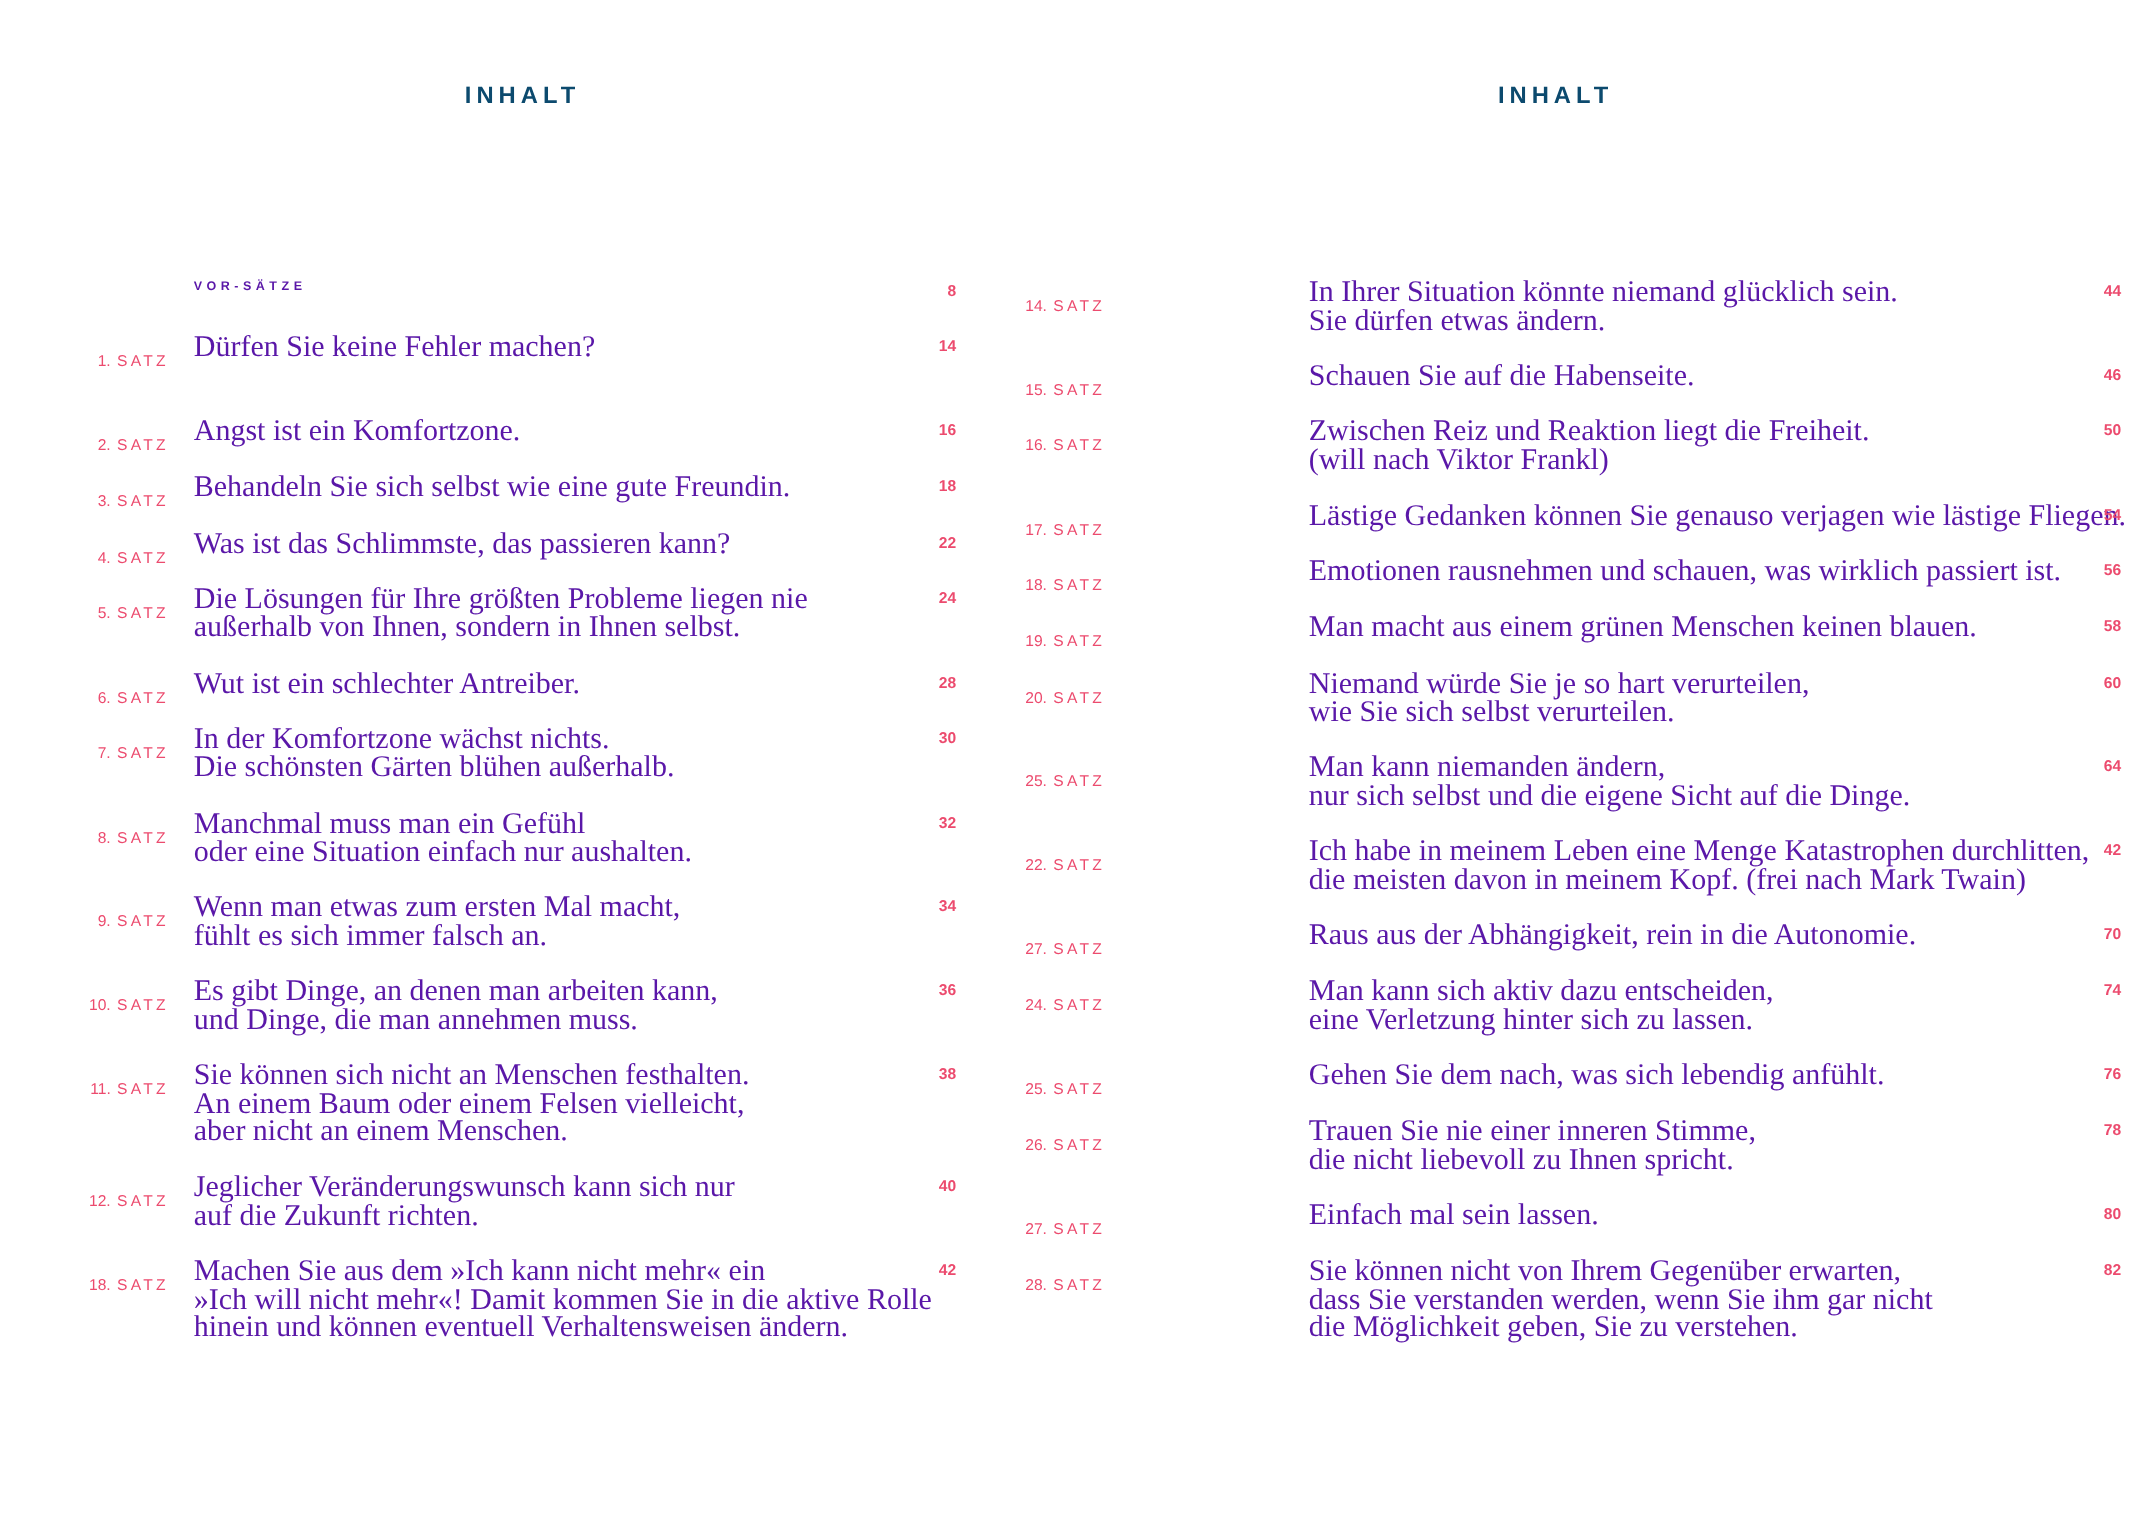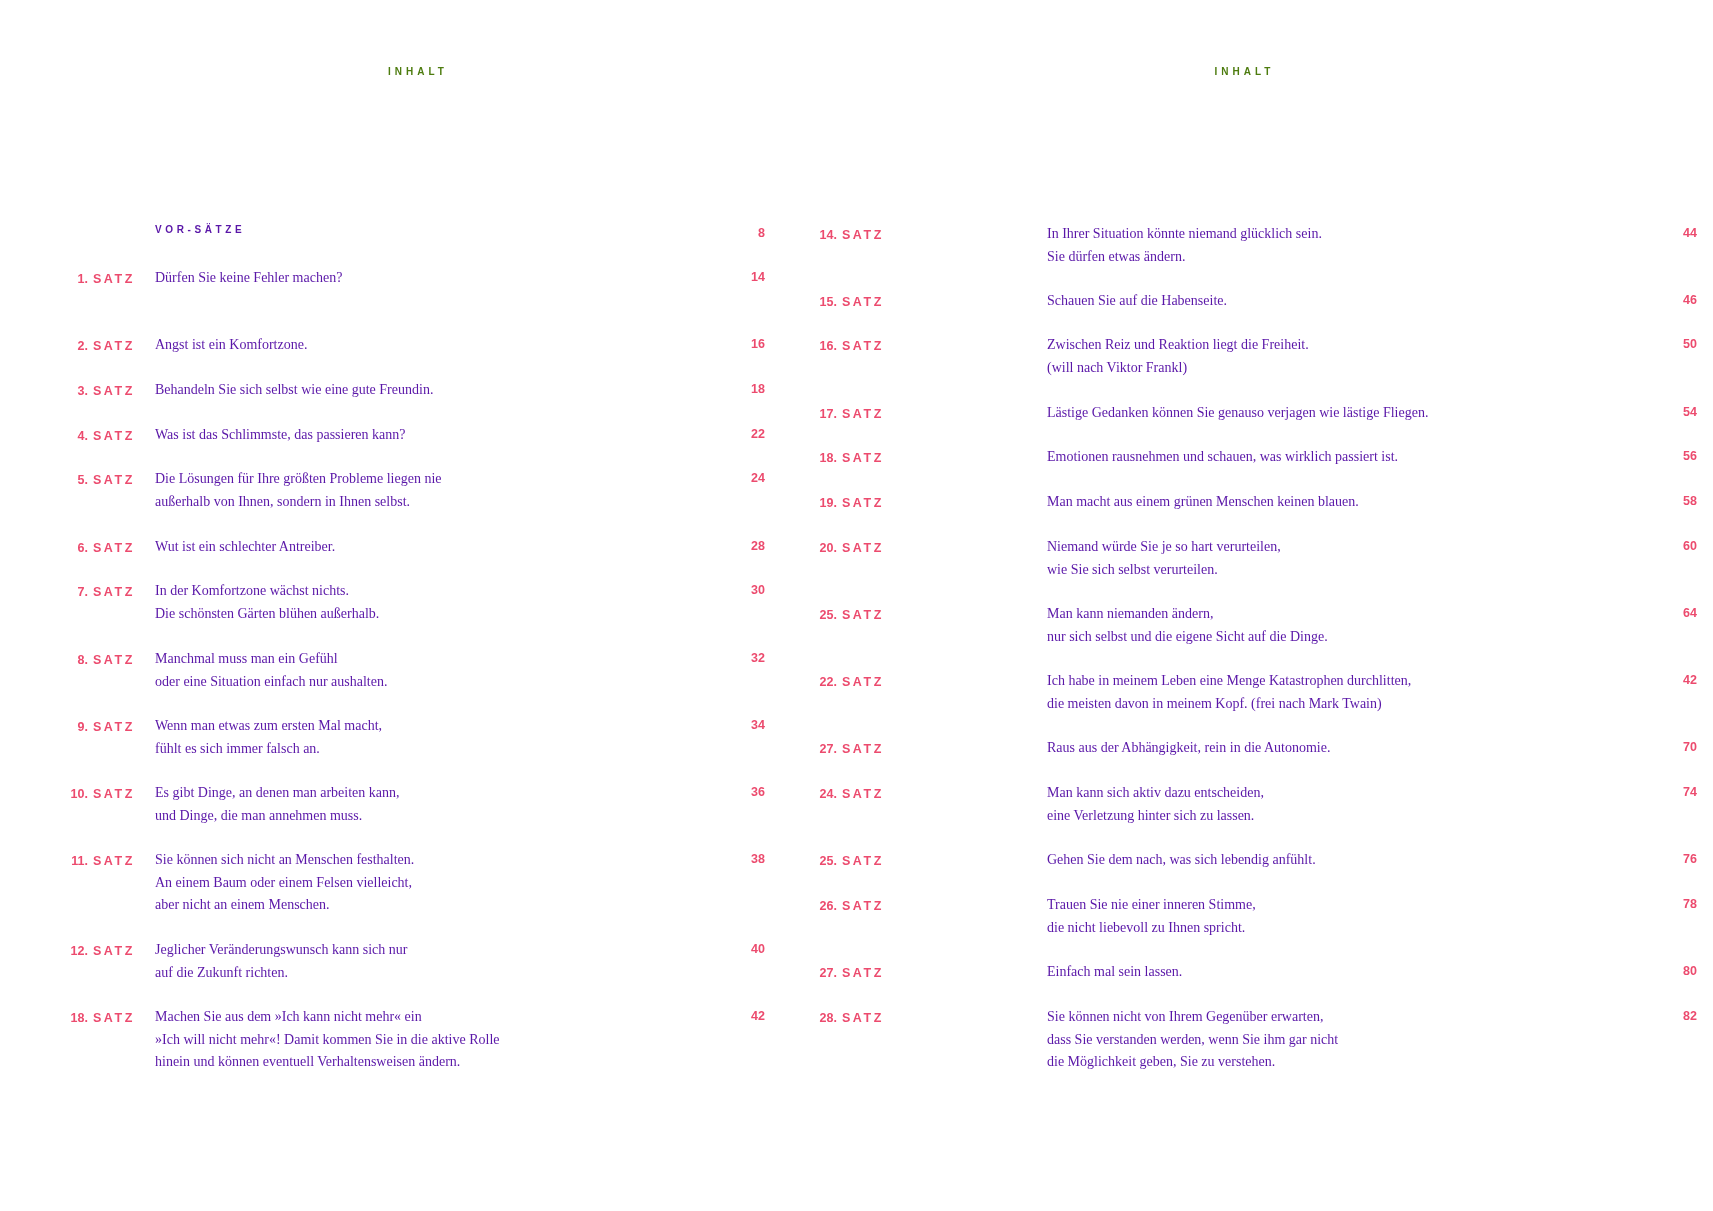--- a/index.html
+++ b/index.html
@@ -3,34 +3,34 @@
 <meta charset="utf-8">
 <style>
   html, body { margin: 0; padding: 0; background: #ffffff; }
   body { width: 1713px; height: 1211px; position: relative; overflow: hidden; }
   .page { position: absolute; top: 0; height: 1211px; }
   .page.left { left: 0; width: 856px; }
   .page.right { left: 856px; width: 857px; }
   .running-head {
     position: absolute; top: 66px; left: 0; right: 0; text-align: center;
     font-family: "Liberation Sans", sans-serif; font-weight: bold;
-    font-size: 10px; letter-spacing: 4px; color: #4d7c0f;
+    font-size: 19px; letter-spacing: 4px; color: #0c4a6e;
   }
   .page.left .running-head { left: 0; width: 836px; }
   .page.right .running-head { left: 0; width: 1000px; padding-left: 0; }
   .entry { position: absolute; left: 0; width: 100%; }
   .label {
-    position: absolute; top: 5px;
-    font-family: "Liberation Sans", sans-serif; font-weight: bold;
+    position: absolute; top: 15px;
+    font-family: "Liberation Sans", sans-serif; font-weight: normal;
     font-size: 12.5px; color: #ec4b6e; white-space: nowrap; text-align: right;
   }
   .label .satz { letter-spacing: 2.6px; margin-left: 5px; }
   .title {
     position: absolute;
-    font-family: "Liberation Serif", serif; font-size: 14px; line-height: 22.5px;
+    font-family: "Liberation Serif", serif; font-size: 24px; line-height: 22.5px;
     color: #5a17a8; white-space: pre-line;
   }
   .pagenum {
     position: absolute; top: 3px; text-align: right; width: 40px;
     font-family: "Liberation Sans", sans-serif; font-weight: bold;
     font-size: 12.5px; color: #ec4b6e;
   }
   .section-title {
     position: absolute; top: 1px;
     font-family: "Liberation Sans", sans-serif; font-weight: bold;

